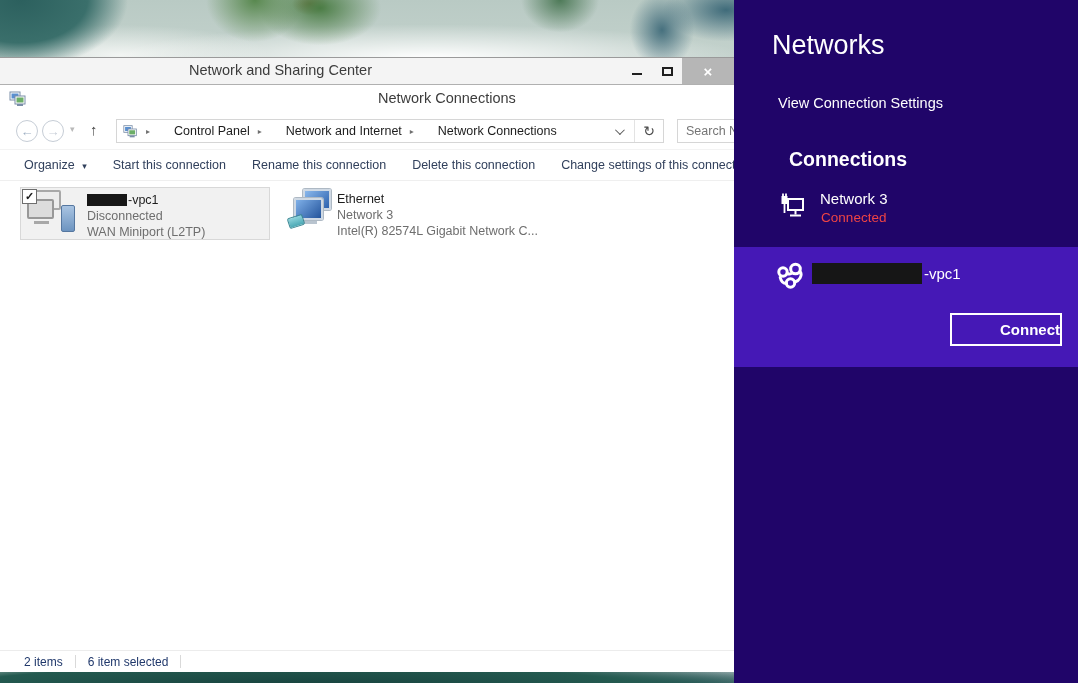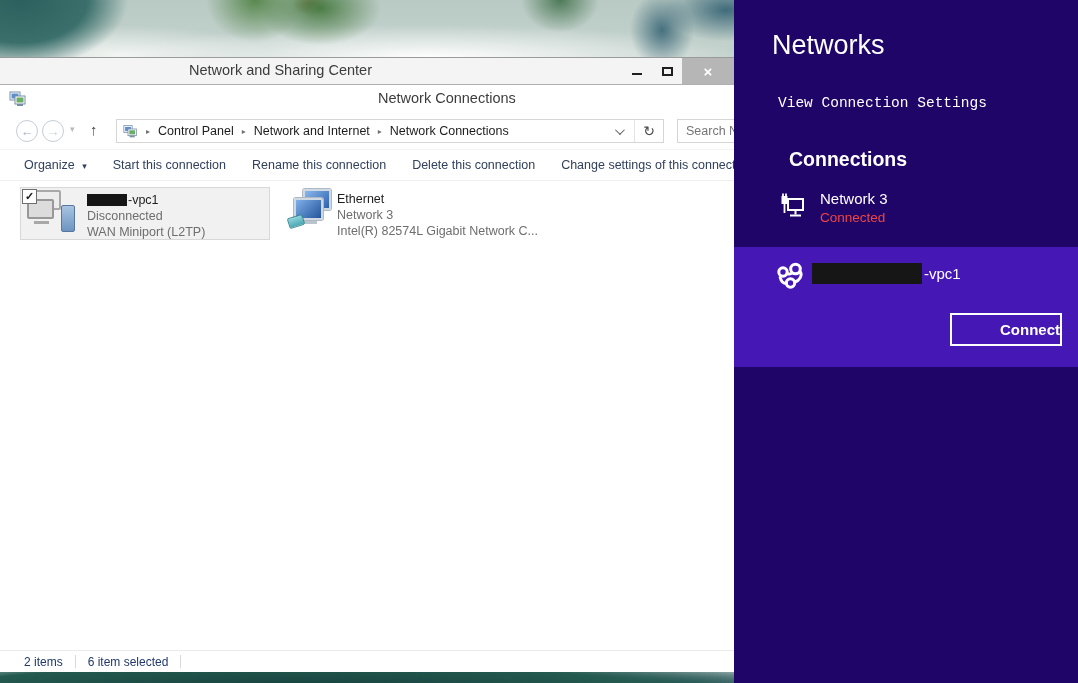--- a/index.html
+++ b/index.html
@@ -47,21 +47,21 @@
   .navbar { position:absolute; top:28px; left:0; width:100%; height:36px; background:#fff; }
   .nav-circle { position:absolute; width:22px; height:22px; border-radius:50%; border:1px solid #c6cdd6;
                 display:flex; align-items:center; justify-content:center; font-size:13px; }
   .nav-back { left:16px; top:7px; color:#9fb0c4; }
   .nav-fwd  { left:42px; top:7px; color:#c9cfd8; }
   .nav-hist-caret { position:absolute; left:70px; top:11px; color:#b9b9b9; font-size:9px; }
   .nav-up { position:absolute; left:90px; top:8px; color:#4a4a4a; font-size:15px; }
   .addressbar { position:absolute; left:116px; top:6px; width:548px; height:24px; background:#fff;
                 border:1px solid #d6d6d6; display:flex; align-items:center; }
   .addr-icon { width:15px; height:15px; margin-left:6px; flex:0 0 auto; }
-  .crumb { font-size:12.5px; color:#1c1c1c; margin-left:8px; white-space:nowrap; }
+  .crumb { font-size:12.5px; color:#1c1c1c; margin-left:24px; white-space:nowrap; }
   .crumb-sep { font-size:8px; color:#707070; margin-left:8px; }
   .addr-caret { margin-left:auto; width:7px; height:7px; border-right:1.2px solid #5d5d5d;
                 border-bottom:1.2px solid #5d5d5d; transform:rotate(45deg) translateY(-2px); }
   .addr-split { width:1px; align-self:stretch; background:#e3e3e3; margin-left:12px; }
   .addr-refresh { width:28px; text-align:center; color:#4a4a4a; font-size:14px; }
   .searchbox { position:absolute; left:677px; top:6px; width:70px; height:24px; border:1px solid #d6d6d6;
                font-family:"Liberation Sans", sans-serif; font-size:12.5px; color:#757575; padding:0 0 0 8px; outline:none; }
   .searchbox::placeholder { color:#757575; opacity:1; }
 
   
@@ -92,23 +92,23 @@
   .t2-mon-front { position:absolute; left:6px;  top:11px; width:29px; height:22px; background:linear-gradient(135deg,#7fb0e8,#24549c); border:2px solid #cfd9e4; border-radius:2px; box-shadow:0 0 0 1px #aeb9c4; }
   .t2-stand { position:absolute; left:13px; top:34px; width:16px; height:3px; background:#b9c4cf; }
   .t2-plug  { position:absolute; left:0px; top:29px; width:16px; height:11px; background:linear-gradient(180deg,#8fd4dc,#4aa8b4); border:1px solid #3a8894; border-radius:2px; transform:rotate(-18deg); }
 
   
   .statusbar { position:absolute; left:0; bottom:0; width:100%; height:22px; border-top:1px solid #ececec;
                display:flex; align-items:center; font-size:12px; color:#20386b; padding-left:24px; background:#fff; }
   .st-sep { width:1px; height:13px; background:#d9d9d9; margin:0 12px; }
 
   
-  .panel { position:absolute; left:734px; top:0; width:344px; height:683px; background:#200569; color:#fff; z-index:5; }
+  .panel { position:absolute; left:734px; top:0; width:344px; height:683px; background:#200569; color:#fff; z-index:5;text-align:center; }
   .panel-title { position:absolute; left:38px; top:30px; font-size:27px; font-weight:400; }
-  .panel-link { position:absolute; left:44px; top:95px; font-size:14.5px;font-family:Liberation Mono, monospace; }
+  .panel-link { position:absolute; left:44px; top:95px; font-size:14.5px; }
   .panel-header { position:absolute; left:55px; top:148px; font-size:19.5px; font-weight:700; }
   .net-row { position:absolute; left:44px; top:190px; display:flex; }
   .net-icon { width:30px; height:30px; flex:0 0 auto; margin-top:2px; }
   .net-text { margin-left:12px; }
   .net-name { font-size:15px; color:#fff; }
   .net-status { font-size:13.5px; color:#ef4444; margin-top:3px; }
   .sel-band { position:absolute; left:0; top:247px; width:344px; height:120px; background:#4518b6; }
   .vpn-icon { position:absolute; left:42px; top:14px; width:36px; height:32px; }
   .redact-lg { position:absolute; left:78px; top:16px; width:110px; height:21px; background:#161616; }
   .vpn-name { position:absolute; left:190px; top:18px; font-size:15px; color:#fff; }

